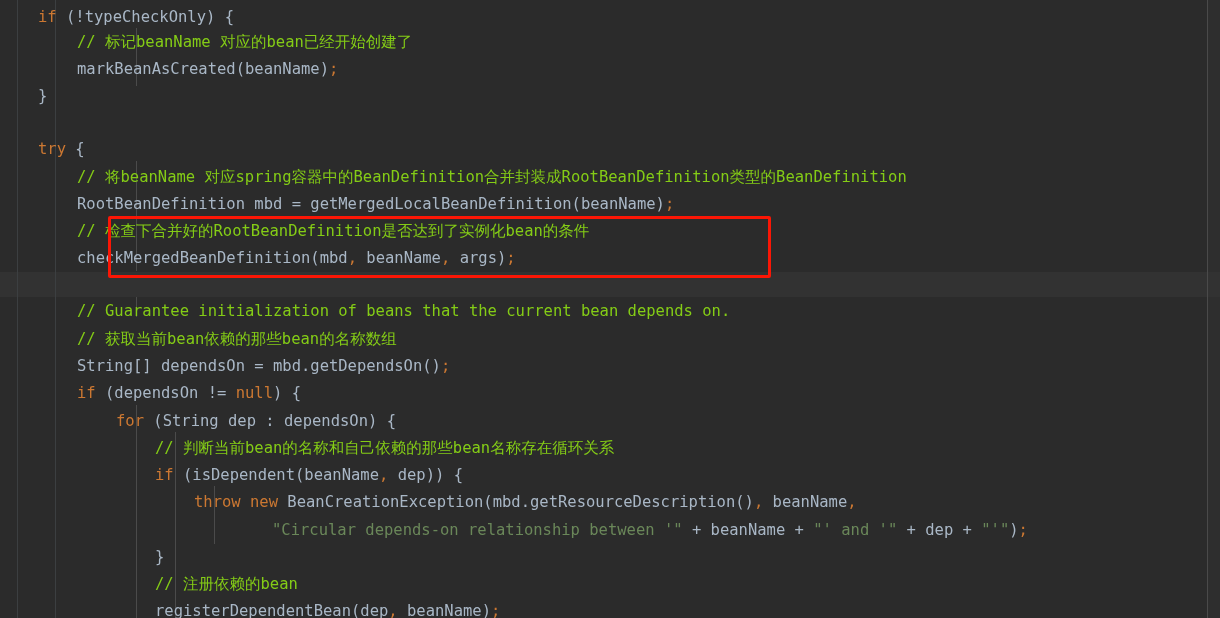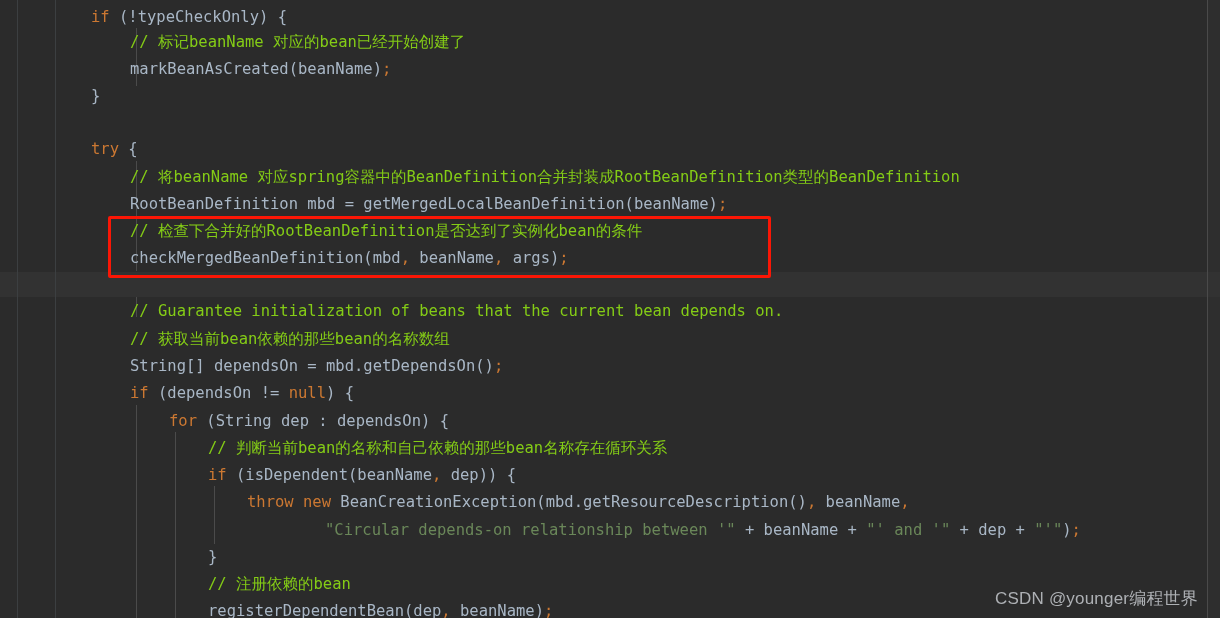--- a/index.html
+++ b/index.html
@@ -67,21 +67,21 @@
     height: 618px;
     font-size: 15.5px;
     line-height: 25px;
     white-space: pre;
   }
   .line {
     position: absolute;
     left: 0;
     width: 1096px;
     height: 25px;
-    padding-left: 91px;
+    padding-left: 38px;
     box-sizing: border-box;
     white-space: pre;
   }
 
   
   .t-def  { color: #a9b7c6; }
   .t-kw   { color: #cc7832; }
   .t-com  { color: #84cc16; }
   .t-str  { color: #6a8759; }
   .t-semi { color: #cc7832; }
@@ -131,15 +131,14 @@
       <div class="iguide" style="left: 136px; top: 297px; height: 20px;"></div>
       <div class="iguide" style="left: 136px; top: 405px; height: 213px;"></div>
       <div class="iguide" style="left: 175px; top: 432px; height: 186px;"></div>
       <div class="iguide" style="left: 214px; top: 486px; height: 58px;"></div>
     </div>
 
   <div class="code" id="code-layer"><div class="line" style="top: 5px;"><span style="display: inline-block; width: 0px;"></span><span class="t-kw">if</span><span class="t-def"> (!typeCheckOnly) {</span></div><div class="line" style="top: 30px;"><span style="display: inline-block; width: 39px;"></span><span class="t-com">// 标记beanName 对应的bean已经开始创建了</span></div><div class="line" style="top: 57px;"><span style="display: inline-block; width: 39px;"></span><span class="t-def">markBeanAsCreated(beanName)</span><span class="t-semi">;</span></div><div class="line" style="top: 84px;"><span style="display: inline-block; width: 0px;"></span><span class="t-def">}</span></div><div class="line" style="top: 110px;"><span style="display: inline-block; width: 0px;"></span></div><div class="line" style="top: 137px;"><span style="display: inline-block; width: 0px;"></span><span class="t-kw">try</span><span class="t-def"> {</span></div><div class="line" style="top: 165px;"><span style="display: inline-block; width: 39px;"></span><span class="t-com">// 将beanName 对应spring容器中的BeanDefinition合并封装成RootBeanDefinition类型的BeanDefinition</span></div><div class="line" style="top: 192px;"><span style="display: inline-block; width: 39px;"></span><span class="t-def">RootBeanDefinition mbd = getMergedLocalBeanDefinition(beanName)</span><span class="t-semi">;</span></div><div class="line" style="top: 219px;"><span style="display: inline-block; width: 39px;"></span><span class="t-com">// 检查下合并好的RootBeanDefinition是否达到了实例化bean的条件</span></div><div class="line" style="top: 246px;"><span style="display: inline-block; width: 39px;"></span><span class="t-def">checkMergedBeanDefinition(mbd</span><span class="t-semi">,</span><span class="t-def"> beanName</span><span class="t-semi">,</span><span class="t-def"> args)</span><span class="t-semi">;</span></div><div class="line" style="top: 272px;"><span style="display: inline-block; width: 0px;"></span></div><div class="line" style="top: 299px;"><span style="display: inline-block; width: 39px;"></span><span class="t-com">// Guarantee initialization of beans that the current bean depends on.</span></div><div class="line" style="top: 327px;"><span style="display: inline-block; width: 39px;"></span><span class="t-com">// 获取当前bean依赖的那些bean的名称数组</span></div><div class="line" style="top: 354px;"><span style="display: inline-block; width: 39px;"></span><span class="t-def">String[] dependsOn = mbd.getDependsOn()</span><span class="t-semi">;</span></div><div class="line" style="top: 381px;"><span style="display: inline-block; width: 39px;"></span><span class="t-kw">if</span><span class="t-def"> (dependsOn != </span><span class="t-kw">null</span><span class="t-def">) {</span></div><div class="line" style="top: 409px;"><span style="display: inline-block; width: 78px;"></span><span class="t-kw">for</span><span class="t-def"> (String dep : dependsOn) {</span></div><div class="line" style="top: 436px;"><span style="display: inline-block; width: 117px;"></span><span class="t-com">// 判断当前bean的名称和自己依赖的那些bean名称存在循环关系</span></div><div class="line" style="top: 463px;"><span style="display: inline-block; width: 117px;"></span><span class="t-kw">if</span><span class="t-def"> (isDependent(beanName</span><span class="t-semi">,</span><span class="t-def"> dep)) {</span></div><div class="line" style="top: 490px;"><span style="display: inline-block; width: 156px;"></span><span class="t-kw">throw</span><span class="t-def"> </span><span class="t-kw">new</span><span class="t-def"> BeanCreationException(mbd.getResourceDescription()</span><span class="t-semi">,</span><span class="t-def"> beanName</span><span class="t-semi">,</span></div><div class="line" style="top: 518px;"><span style="display: inline-block; width: 234px;"></span><span class="t-str">"Circular depends-on relationship between '"</span><span class="t-def"> + beanName + </span><span class="t-str">"' and '"</span><span class="t-def"> + dep + </span><span class="t-str">"'"</span><span class="t-def">)</span><span class="t-semi">;</span></div><div class="line" style="top: 545px;"><span style="display: inline-block; width: 117px;"></span><span class="t-def">}</span></div><div class="line" style="top: 572px;"><span style="display: inline-block; width: 117px;"></span><span class="t-com">// 注册依赖的bean</span></div><div class="line" style="top: 599px;"><span style="display: inline-block; width: 117px;"></span><span class="t-def">registerDependentBean(dep</span><span class="t-semi">,</span><span class="t-def"> beanName)</span><span class="t-semi">;</span></div></div>
 
   <div class="redbox"></div>
 
-  <div class="watermark">CSDN @younger编程世界</div>
 
 </div>
 
 </body></html>

